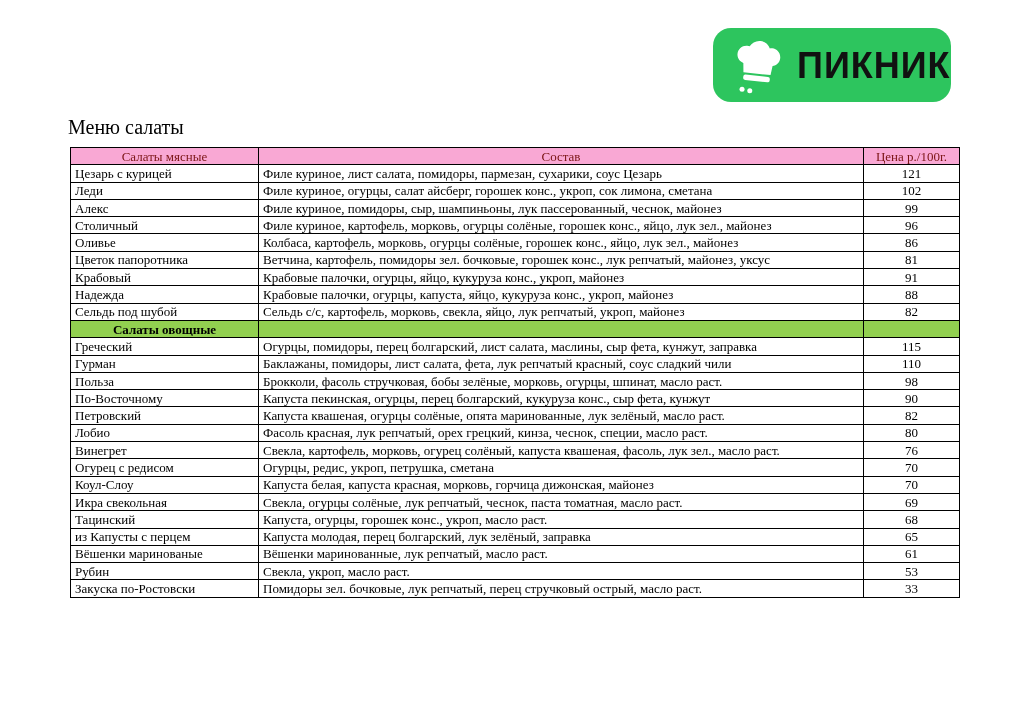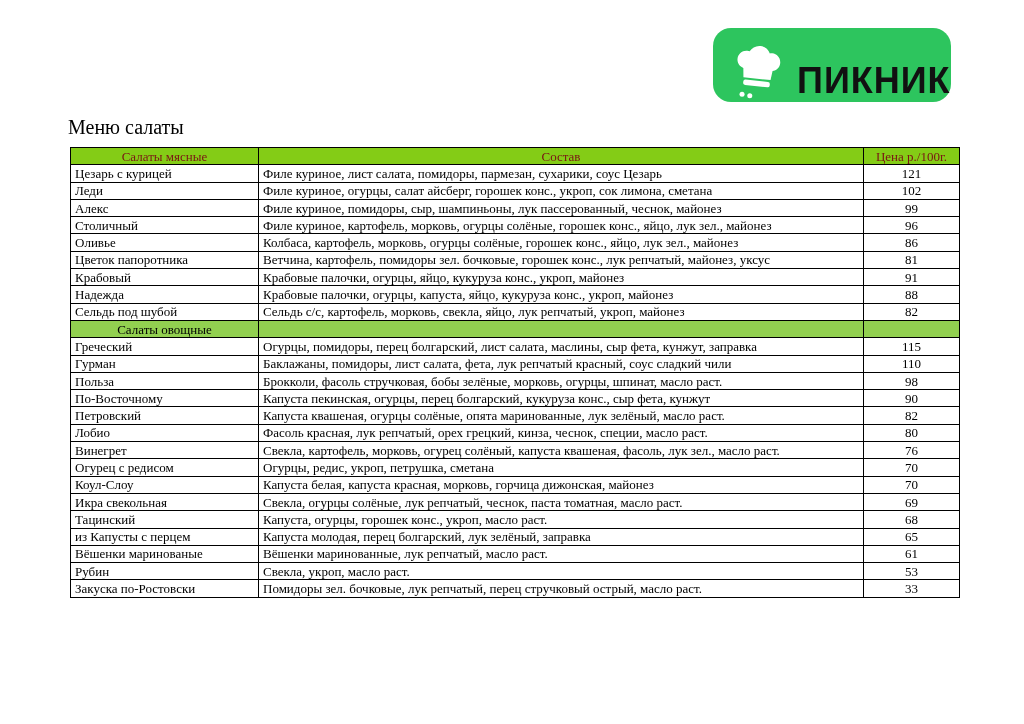--- a/index.html
+++ b/index.html
@@ -60,21 +60,21 @@
     white-space: nowrap;
   }
   td.name-cell   { text-align: left; }
   td.comp-cell   { text-align: left; }
   td.price-cell  { text-align: center; }
   tr.section-row td { text-align: center; }
 </style>
 </head>
 <body>
 
-<div class="logo" style="background: rgb(45, 197, 94); align-items: flex-end;">
+<div class="logo" style="background: rgb(45, 197, 94);">
   <svg class="logo-icon" viewBox="0 0 60 64" aria-hidden="true">
     <g transform="rotate(6 30 30)">
       <path fill="#ffffff" d="M30 6c-4.6 0-8.6 2.7-10.5 6.6-.8-.2-1.6-.3-2.5-.3-5.1 0-9.2 4.1-9.2 9.2 0 4.3 3 8 7 8.9l1.1 9.6h28.2l1.1-9.6c4-.9 7-4.6 7-8.9 0-5.1-4.1-9.2-9.2-9.2-.9 0-1.7.1-2.5.3C38.6 8.7 34.6 6 30 6z"></path>
       <rect x="16.2" y="42.2" width="27.6" height="5.6" rx="2.2" fill="#ffffff"></rect>
     </g>
     <circle cx="13.5" cy="56" r="2.6" fill="#ffffff"></circle>
     <circle cx="21.5" cy="57.5" r="2.6" fill="#ffffff"></circle>
   </svg>
   <span class="logo-text">ПИКНИК</span>
 </div>
@@ -82,21 +82,21 @@
 <div class="page-title">Меню салаты</div>
 
 <div class="menu-table-wrap">
   <table class="menu">
     <colgroup>
       <col style="width:188px">
       <col style="width:605px">
       <col style="width:96px">
     </colgroup>
     <tbody>
-        <tr class="section-row" style="background: #84cc16;">
+        <tr class="section-row" style="background: #f9a8d4;">
           <td class="name-cell" style="color: rgb(122, 20, 20);">Салаты мясные</td>
           <td class="comp-cell" style="color: rgb(122, 20, 20);">Состав</td>
           <td class="price-cell" style="color: rgb(122, 20, 20);">Цена р./100г.</td>
         </tr>
         <tr>
           <td class="name-cell">Цезарь с курицей</td>
           <td class="comp-cell">Филе куриное, лист салата, помидоры, пармезан, сухарики, соус Цезарь</td>
           <td class="price-cell">121</td>
         </tr>
         <tr>
@@ -133,21 +133,21 @@
           <td class="name-cell">Надежда</td>
           <td class="comp-cell">Крабовые палочки, огурцы, капуста, яйцо, кукуруза конс., укроп, майонез</td>
           <td class="price-cell">88</td>
         </tr>
         <tr>
           <td class="name-cell">Сельдь под шубой</td>
           <td class="comp-cell">Сельдь с/с, картофель, морковь, свекла, яйцо, лук репчатый, укроп, майонез</td>
           <td class="price-cell">82</td>
         </tr>
         <tr class="section-row" style="background: rgb(146, 208, 80);">
-          <td class="name-cell" style="color: rgb(0, 0, 0);">Салаты овощные</td>
+          <td class="name-cell" style="color: rgb(0, 0, 0); font-weight: bold;">Салаты овощные</td>
           <td class="comp-cell" style="color: rgb(0, 0, 0);"></td>
           <td class="price-cell" style="color: rgb(0, 0, 0);"></td>
         </tr>
         <tr>
           <td class="name-cell">Греческий</td>
           <td class="comp-cell">Огурцы, помидоры, перец болгарский, лист салата, маслины, сыр фета, кунжут, заправка</td>
           <td class="price-cell">115</td>
         </tr>
         <tr>
           <td class="name-cell">Гурман</td>

